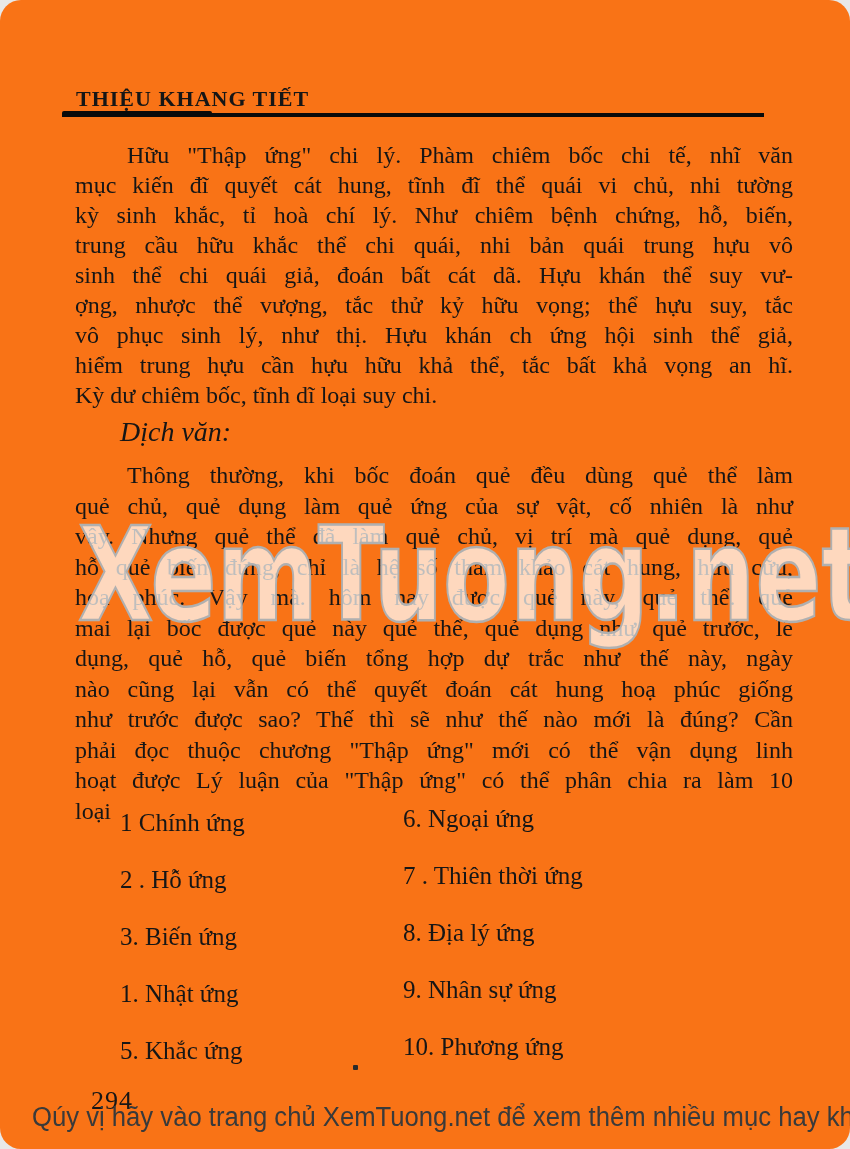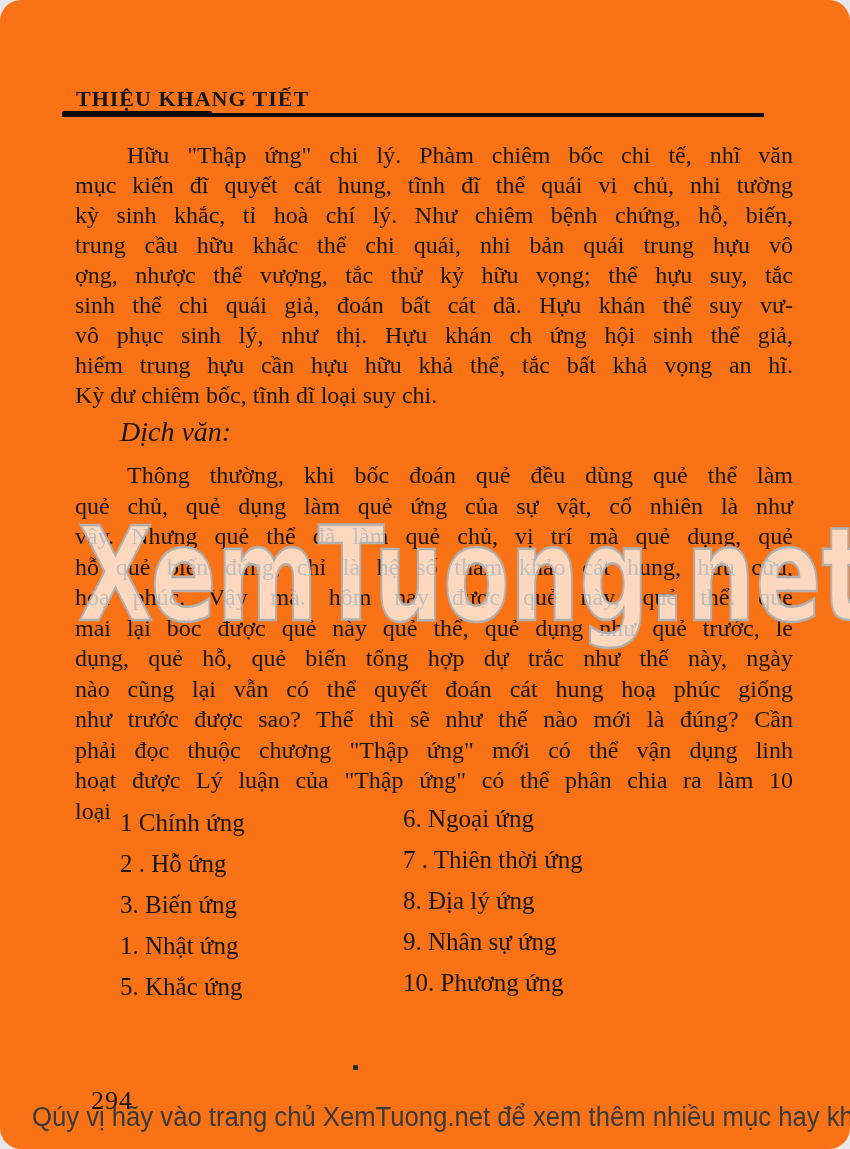--- a/index.html
+++ b/index.html
@@ -21,21 +21,21 @@
   .p2{top:448px;line-height:30.5px;margin-top:12px;}
   .jline{white-space:nowrap;text-align:justify;text-align-last:justify;}
   .jline.left-last{text-align-last:left;}
   .jline.indent{text-indent:52px;}
   .dichvan{
     position:absolute;left:120px;top:416px;
     font-size:28px;font-style:italic;white-space:nowrap;
   }
   
   .list{position:absolute;left:120px;top:808px;width:620px;display:flex;font-size:25px;}
-  .list-col{display:flex;flex-direction:column;}
+  .list-col{display:flex;flex-direction:column;gap:16px;}
   .list-col .list-item{height:41px;line-height:30px;white-space:nowrap;}
   .col-left{width:283px;}
   .col-right{margin-top:-4px;}
   
   .watermark-svg{position:absolute;left:0;top:478px;pointer-events:none;}
   
   .page-number{position:absolute;left:70px;top:1086px;font-size:26px;letter-spacing:1px;margin-left:21px;}
   .footer-line{
     position:absolute;left:32px;top:1102px;width:800px;
     font-family:"Liberation Sans",sans-serif;font-size:27px;color:#3a3a3a;
@@ -50,22 +50,22 @@
 
   <div class="header-title">THIỆU KHANG TIẾT</div>
   <div class="header-rule-thick"></div>
   <div class="header-rule"></div>
 
   <div class="para p1">
     <div class="jline indent">Hữu "Thập ứng" chi lý. Phàm chiêm bốc chi tế, nhĩ văn</div>
     <div class="jline">mục kiến đĩ quyết cát hung, tĩnh đĩ thể quái vi chủ, nhi tường</div>
     <div class="jline">kỳ sinh khắc, tỉ hoà chí lý. Như chiêm bệnh chứng, hỗ, biến,</div>
     <div class="jline">trung cầu hữu khắc thể chi quái, nhi bản quái trung hựu vô</div>
+    <div class="jline">sinh thể chi quái giả, đoán bất cát dã. Hựu khán thể suy vư-</div>
     <div class="jline">ợng, nhược thể vượng, tắc thử kỷ hữu vọng; thể hựu suy, tắc</div>
-    <div class="jline">sinh thể chi quái giả, đoán bất cát dã. Hựu khán thể suy vư-</div>
     <div class="jline">vô phục sinh lý, như thị. Hựu khán ch ứng hội sinh thể giả,</div>
     <div class="jline">hiểm trung hựu cần hựu hữu khả thể, tắc bất khả vọng an hĩ.</div>
     <div class="jline left-last">Kỳ dư chiêm bốc, tĩnh dĩ loại suy chi.</div>
   </div>
 
   <div class="dichvan">Dịch văn:</div>
 
   <div class="para p2">
     <div class="jline indent">Thông thường, khi bốc đoán quẻ đều dùng quẻ thể làm</div>
     <div class="jline">quẻ chủ, quẻ dụng làm quẻ ứng của sự vật, cố nhiên là như</div>

